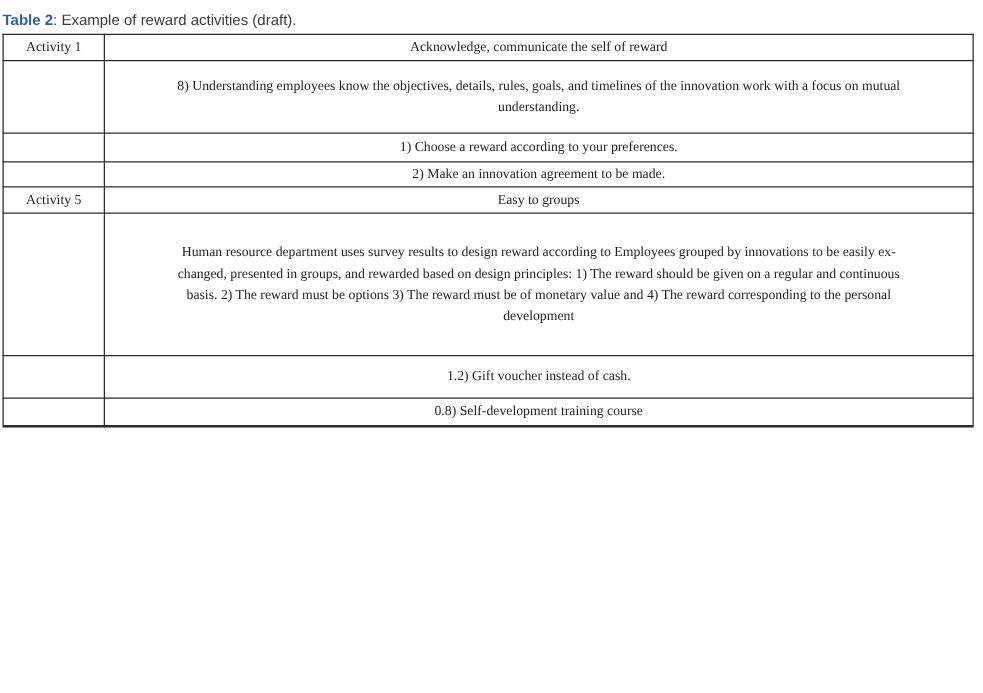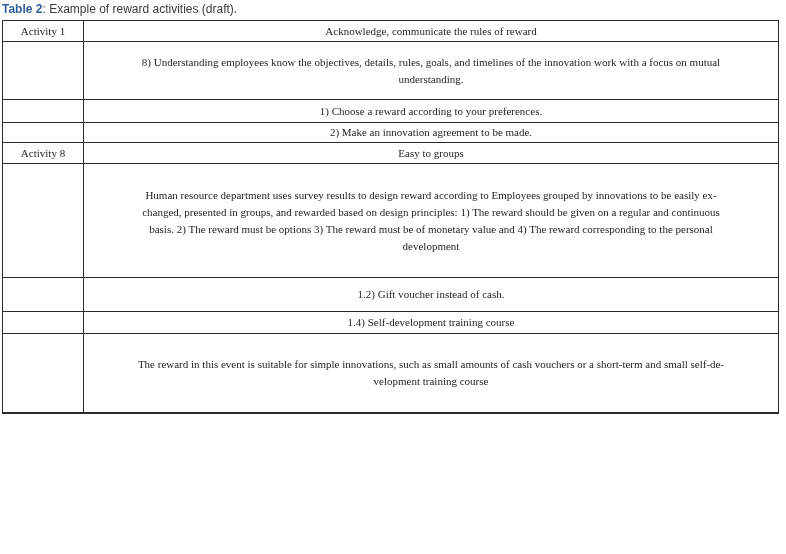--- a/index.html
+++ b/index.html
@@ -17,20 +17,21 @@
     color: #1e1e1e;
     overflow: hidden;
   }
   .caption {
     font-family: "Liberation Sans", sans-serif;
     font-size: 12px;
     line-height: 15px;
     height: 18px;
     color: #3a3a3a;
     white-space: nowrap;
+    margin-top: 7px;
   }
   .caption .caption-label {
     color: #2f5f9e;
     font-weight: bold;
   }
   table.reward-table {
     border-collapse: collapse;
     table-layout: fixed;
     width: 777px;
     border: 1px solid #2b2b2b;
@@ -64,54 +65,49 @@
 
 <div class="page">
   <div class="caption">
     <span class="caption-label">Table 2</span><span>: Example of reward activities (draft).</span>
   </div>
 
   <table class="reward-table">
     <tbody>
       <tr class="r0">
         <td class="activity-cell">Activity 1</td>
-        <td class="detail-cell">Acknowledge, communicate the rules of reward</td>
+        <td class="detail-cell">Acknowledge, communicate the self of reward</td>
       </tr>
       <tr class="r1">
         <td class="activity-cell"></td>
         <td class="detail-cell">8) Understanding employees know the objectives, details, rules, goals, and timelines of the innovation work with a focus on mutual
 understanding.</td>
       </tr>
       <tr class="r2">
         <td class="activity-cell"></td>
         <td class="detail-cell">1) Choose a reward according to your preferences.</td>
       </tr>
       <tr class="r3">
         <td class="activity-cell"></td>
         <td class="detail-cell">2) Make an innovation agreement to be made.</td>
       </tr>
       <tr class="r4">
-        <td class="activity-cell">Activity 8</td>
+        <td class="activity-cell">Activity 5</td>
         <td class="detail-cell">Easy to groups</td>
       </tr>
       <tr class="r5">
         <td class="activity-cell"></td>
         <td class="detail-cell">Human resource department uses survey results to design reward according to Employees grouped by innovations to be easily ex-
 changed, presented in groups, and rewarded based on design principles: 1) The reward should be given on a regular and continuous
 basis. 2) The reward must be options 3) The reward must be of monetary value and 4) The reward corresponding to the personal
 development</td>
       </tr>
       <tr class="r7">
         <td class="activity-cell"></td>
         <td class="detail-cell">1.2) Gift voucher instead of cash.</td>
       </tr>
       <tr class="r9">
         <td class="activity-cell"></td>
-        <td class="detail-cell">1.4) Self-development training course</td>
-      </tr>
-      <tr class="r10">
-        <td class="activity-cell"></td>
-        <td class="detail-cell">The reward in this event is suitable for simple innovations, such as small amounts of cash vouchers or a short-term and small self-de-
-velopment training course</td>
+        <td class="detail-cell">0.8) Self-development training course</td>
       </tr>
     </tbody>
   </table>
 </div>
 
 </body></html>

